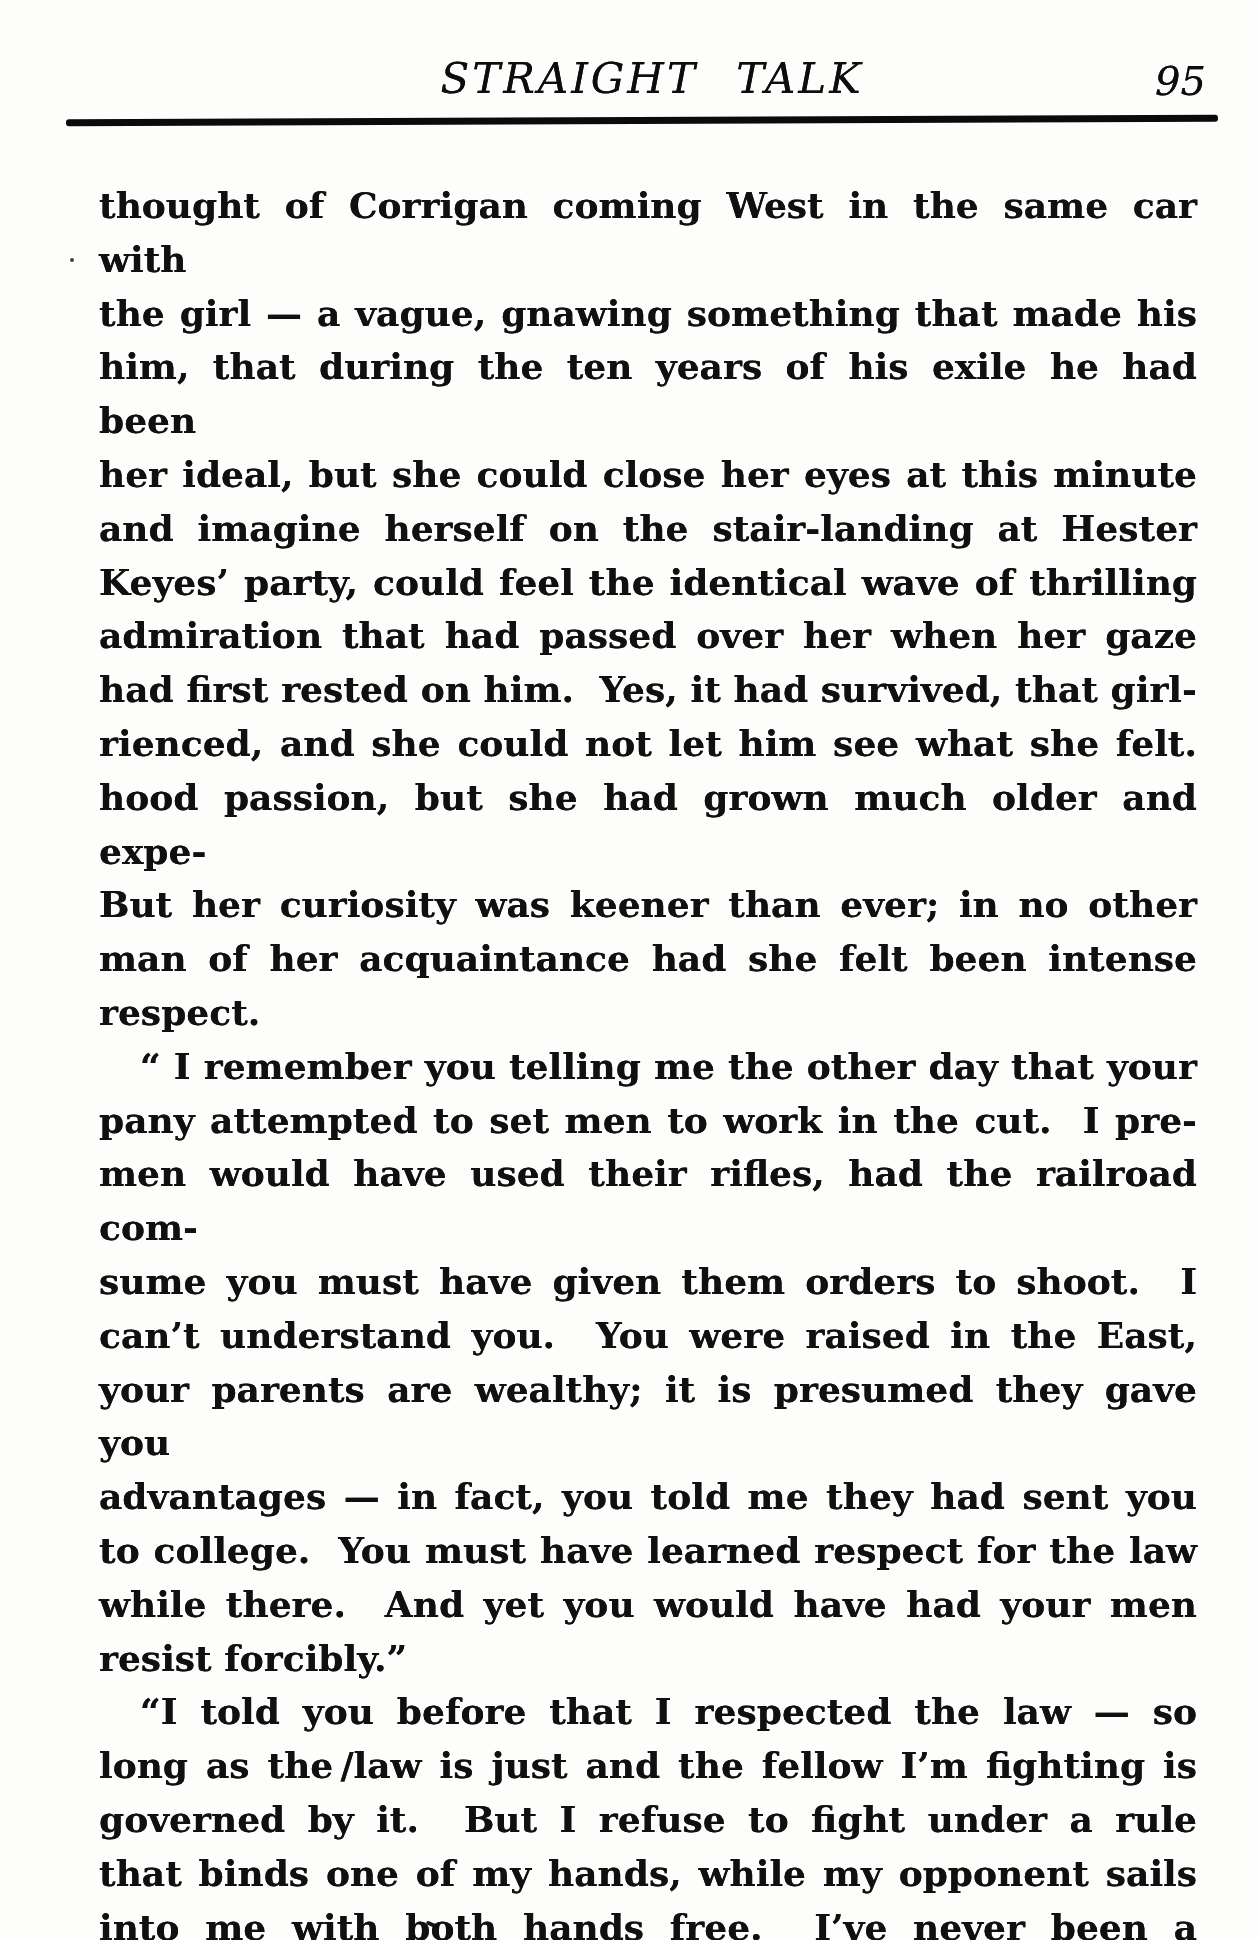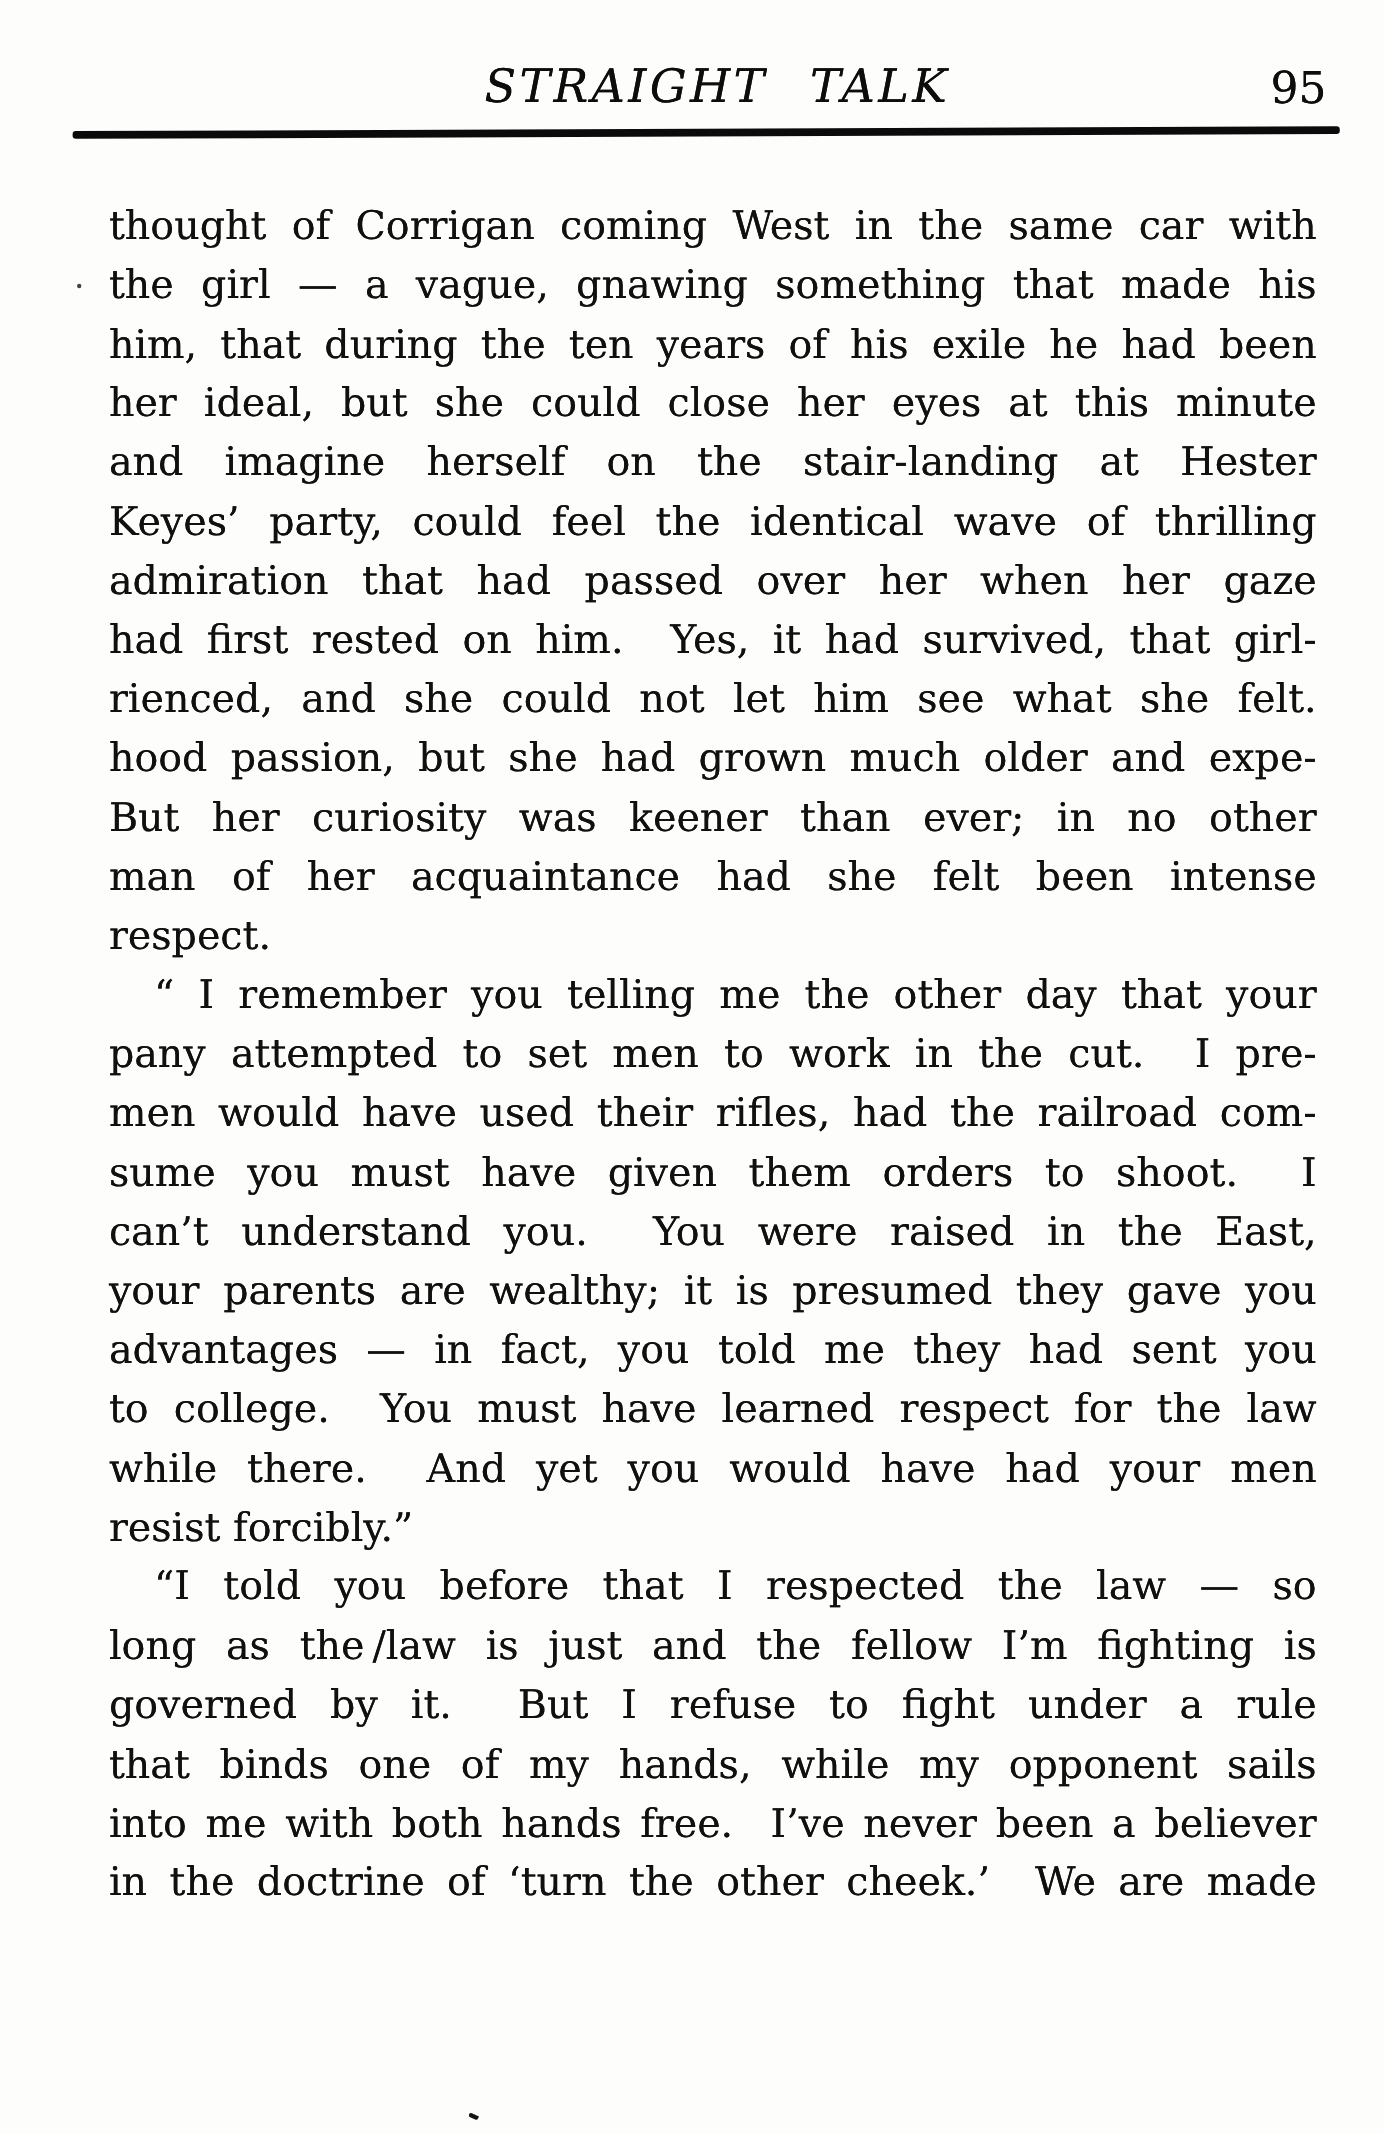--- a/index.html
+++ b/index.html
@@ -29,20 +29,21 @@
     color: #0d0d0d;
     text-shadow: 0 0 0.6px rgba(0,0,0,0.85);
   }
   .page-number {
     position: absolute;
     top: 58px;
     right: 52px;
     font-size: 40px;
     color: #0d0d0d;
     text-shadow: 0 0 0.6px rgba(0,0,0,0.85);
+    font-style: italic;
   }
   .header-rule {
     position: absolute;
     left: 66px;
     top: 117px;
     width: 1152px;
     height: 7px;
     background: #0b0b0b;
     border-radius: 3px;
     transform: rotate(-0.22deg);
@@ -53,20 +54,21 @@
     top: 179px;
     width: 1098px;
     font-size: 36px;
     line-height: 53.8px;
     text-shadow: 0 0 0.55px rgba(0,0,0,0.8);
   }
   .para { margin: 0; }
   .line {
     text-align: justify;
     text-align-last: justify;
+    font-weight: bold;
   }
   .line.flush {
     text-align-last: left;
   }
   .line.indent {
     text-indent: 41px;
   }
   .ink-speck {
     position: absolute;
     background: #151515;

